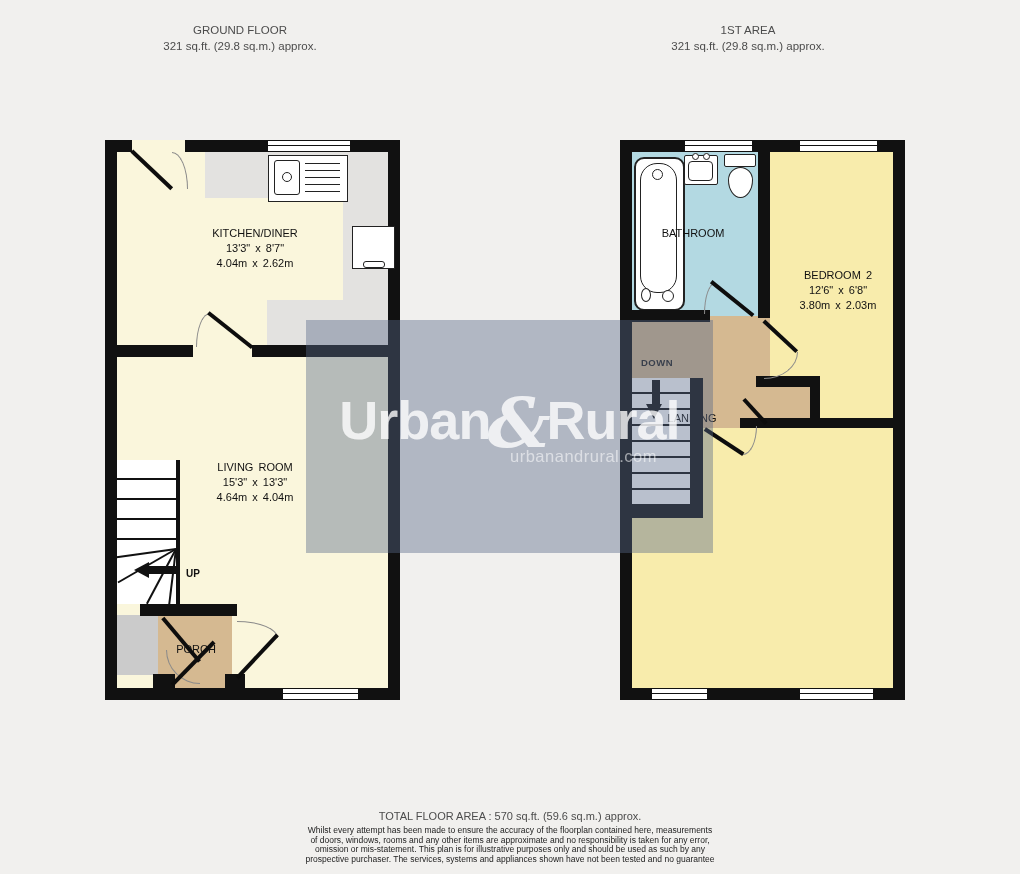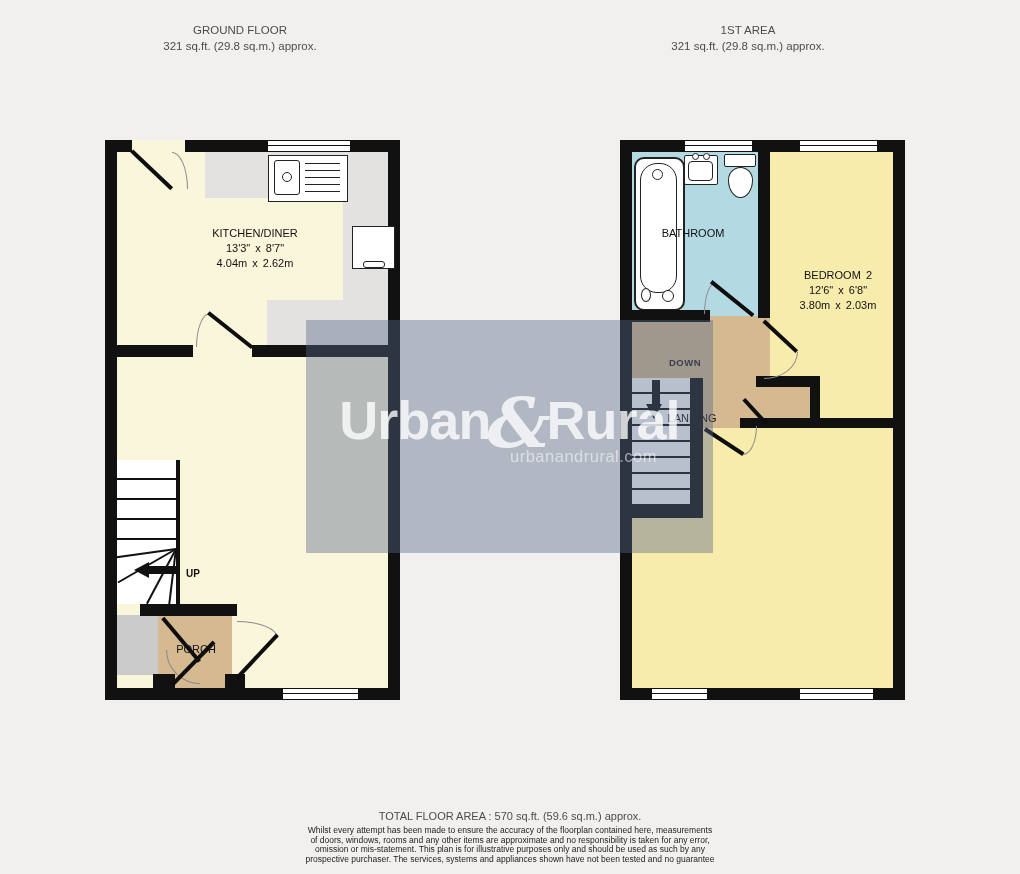--- a/index.html
+++ b/index.html
@@ -100,20 +100,25 @@
   <div class="arc" style="left:237px;top:621px;width:40px;height:16px;border-top:1px solid #8a8a8a;border-right:1px solid #8a8a8a;border-top-right-radius:100% 100%;"></div>
 
   <div class="win" style="left:268px;top:140px;width:82px;"></div>
   <div class="win" style="left:283px;top:688px;width:75px;"></div>
 
   <div class="rlabel" style="left:175px;top:226px;width:160px;">
     <div>KITCHEN/DINER</div>
     <div>13'3" x 8'7"</div>
     <div>4.04m x 2.62m</div>
   </div>
+  <div class="rlabel" style="left:175px;top:460px;width:160px;">
+    <div>LIVING ROOM</div>
+    <div>15'3" x 13'3"</div>
+    <div>4.64m x 4.04m</div>
+  </div>
   <div class="rlabel" style="left:156px;top:642px;width:80px;">PORCH</div>
   <div class="rlabel" style="left:186px;top:566px;width:30px;font-size:10px;font-weight:700;text-align:left;">UP</div>
 
   <div class="abs" style="left:620px;top:140px;width:285px;height:560px;background:#111;z-index:1;"></div>
   <div class="room" style="left:632px;top:152px;width:126px;height:164px;background:#B3D9E2;"></div>
   <div class="room" style="left:770px;top:152px;width:123px;height:266px;background:#F8ECAC;"></div>
   <div class="room" style="left:632px;top:316px;width:126px;height:112px;background:#D5B991;"></div>
   <div class="room" style="left:758px;top:318px;width:12px;height:58px;background:#D5B991;"></div>
   <div class="room" style="left:632px;top:428px;width:261px;height:260px;background:#F8ECAC;"></div>
 
@@ -154,21 +159,21 @@
   <div class="win" style="left:800px;top:140px;width:77px;"></div>
   <div class="win" style="left:652px;top:688px;width:55px;"></div>
   <div class="win" style="left:800px;top:688px;width:73px;"></div>
 
   <div class="rlabel" style="left:632px;top:226px;width:122px;">BATHROOM</div>
   <div class="rlabel" style="left:770px;top:268px;width:136px;">
     <div>BEDROOM 2</div>
     <div>12'6" x 6'8"</div>
     <div>3.80m x 2.03m</div>
   </div>
-  <div class="rlabel" style="left:632px;top:355px;width:50px;font-size:9.5px;font-weight:600;color:#222;letter-spacing:0.5px;padding-left:28px;">DOWN</div>
+  <div class="rlabel" style="left:632px;top:355px;width:50px;font-size:9.5px;font-weight:600;color:#222;letter-spacing:0.5px;">DOWN</div>
   <div class="rlabel" style="left:642px;top:375px;width:100px;margin-top:36px;">LANDING</div>
 
   <div id="watermark">
     <div id="wm-brand"><span>Urban</span><span class="amp">&amp;</span><span>Rural</span></div>
     <div id="wm-site">urbanandrural.com</div>
   </div>
 
   <div class="abs" style="left:0;top:810px;width:1020px;text-align:center;font-size:11px;color:#4c4c4c;z-index:3;">TOTAL FLOOR AREA : 570 sq.ft. (59.6 sq.m.) approx.</div>
   <div id="footer-disclaimer">
     <div>Whilst every attempt has been made to ensure the accuracy of the floorplan contained here, measurements</div>

